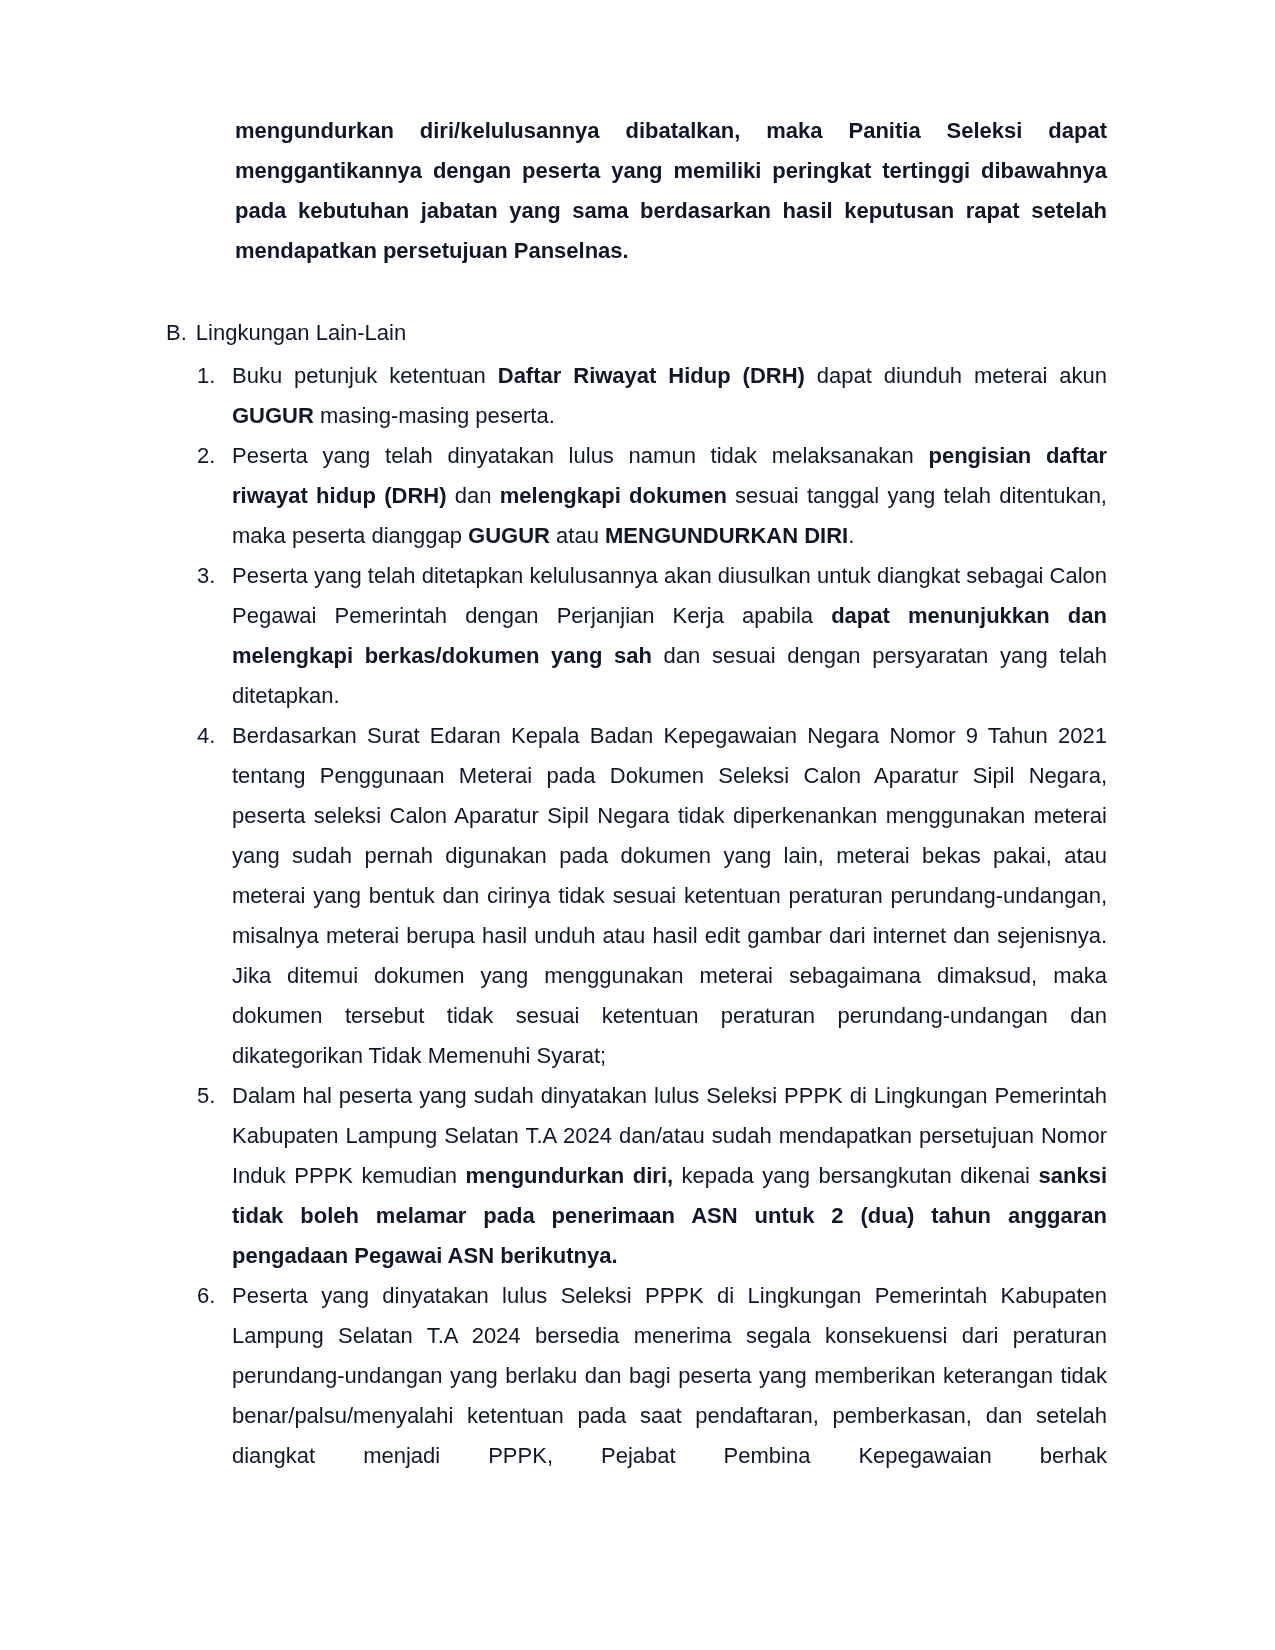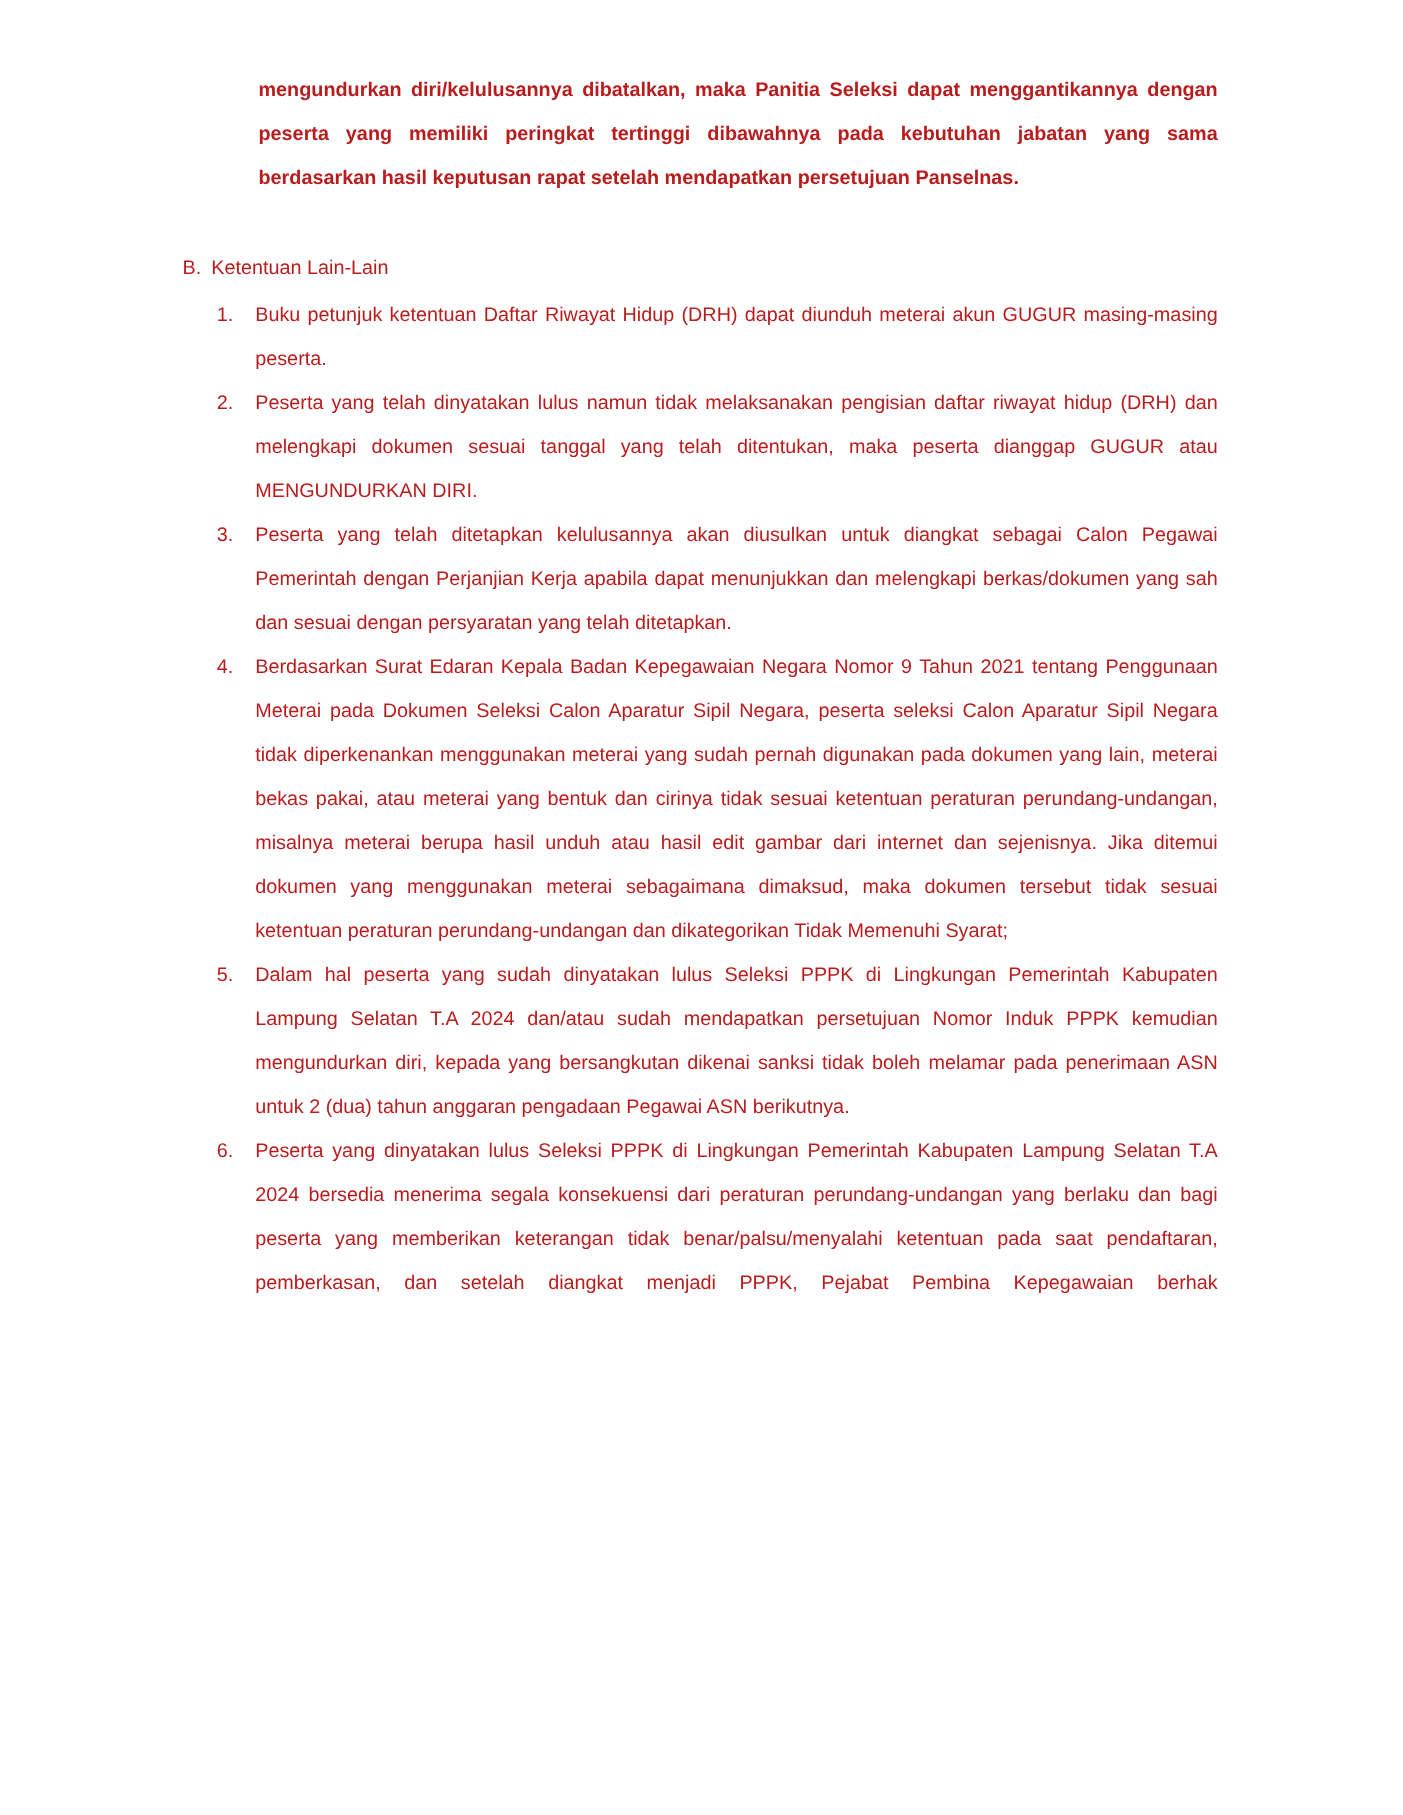--- a/index.html
+++ b/index.html
@@ -5,26 +5,26 @@
   html, body {
     margin: 0;
     padding: 0;
     background: #ffffff;
   }
   .page {
     position: relative;
     width: 1275px;
     height: 1650px;
     background: #ffffff;
-    color: #b91c1c;
+    color: #0f172a;
     font-family: "Liberation Sans", sans-serif;
-    font-size: 18px;
+    font-size: 22px;
     line-height: 40px;
     box-sizing: border-box;
-    padding-top: 61px;
+    padding-top: 111px;
     overflow: hidden;
   }
   .intro {
     margin: 0 0 0 235px;
     width: 872px;
     font-weight: bold;
     text-align: justify;
   }
   .section-heading {
     margin: 42px 0 0 166px;
@@ -51,32 +51,32 @@
   .item-text {
     flex: none;
     width: 875px;
     text-align: justify;
   }
   
   .list-item:nth-child(6) .item-text {
     text-align-last: justify;
   }
   .bold {
-    font-weight: normal;
+    font-weight: bold;
   }
 </style>
 </head>
 <body>
 
 <div class="page">
 
   <p class="intro">mengundurkan diri/kelulusannya dibatalkan, maka Panitia Seleksi dapat menggantikannya dengan peserta yang memiliki peringkat tertinggi dibawahnya pada kebutuhan jabatan yang sama berdasarkan hasil keputusan rapat setelah mendapatkan persetujuan Panselnas.</p>
 
   <div class="section-heading">
-    <span class="section-label">B.</span><span class="section-title">Ketentuan Lain-Lain</span>
+    <span class="section-label">B.</span><span class="section-title">Lingkungan Lain-Lain</span>
   </div>
 
   <ol class="list">
       <li class="list-item">
         <span class="item-number">1.</span>
         <div class="item-text"><span class="seg">Buku petunjuk ketentuan </span><span class="seg bold">Daftar Riwayat Hidup (DRH)</span><span class="seg"> dapat diunduh meterai akun </span><span class="seg bold">GUGUR</span><span class="seg"> masing-masing peserta.</span></div>
       </li>
       <li class="list-item">
         <span class="item-number">2.</span>
         <div class="item-text"><span class="seg">Peserta yang telah dinyatakan lulus namun tidak melaksanakan </span><span class="seg bold">pengisian daftar riwayat hidup (DRH)</span><span class="seg"> dan </span><span class="seg bold">melengkapi dokumen</span><span class="seg"> sesuai tanggal yang telah ditentukan, maka peserta dianggap </span><span class="seg bold">GUGUR</span><span class="seg"> atau </span><span class="seg bold">MENGUNDURKAN DIRI</span><span class="seg">.</span></div>

